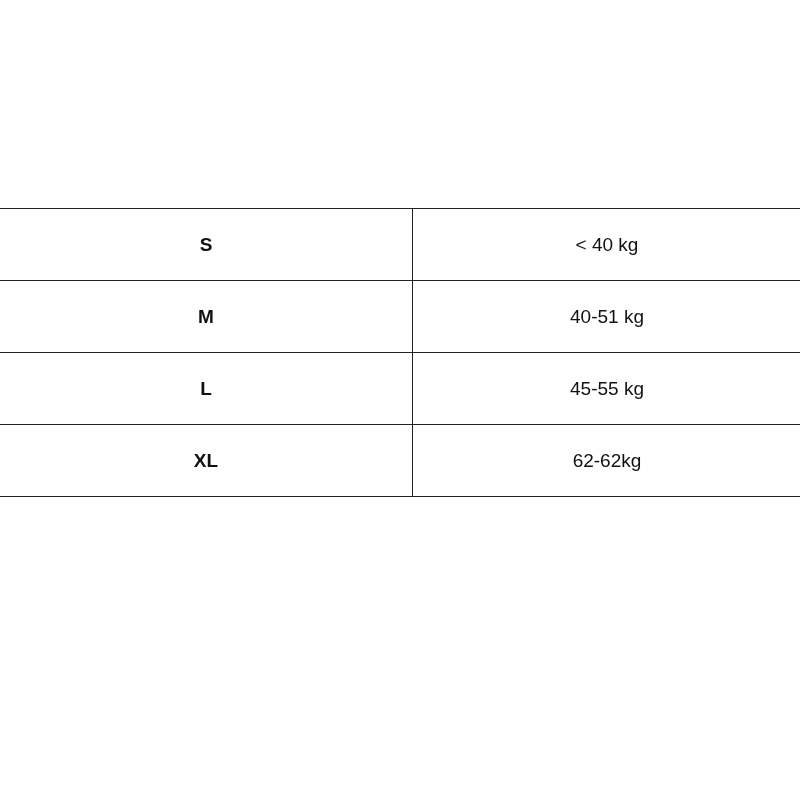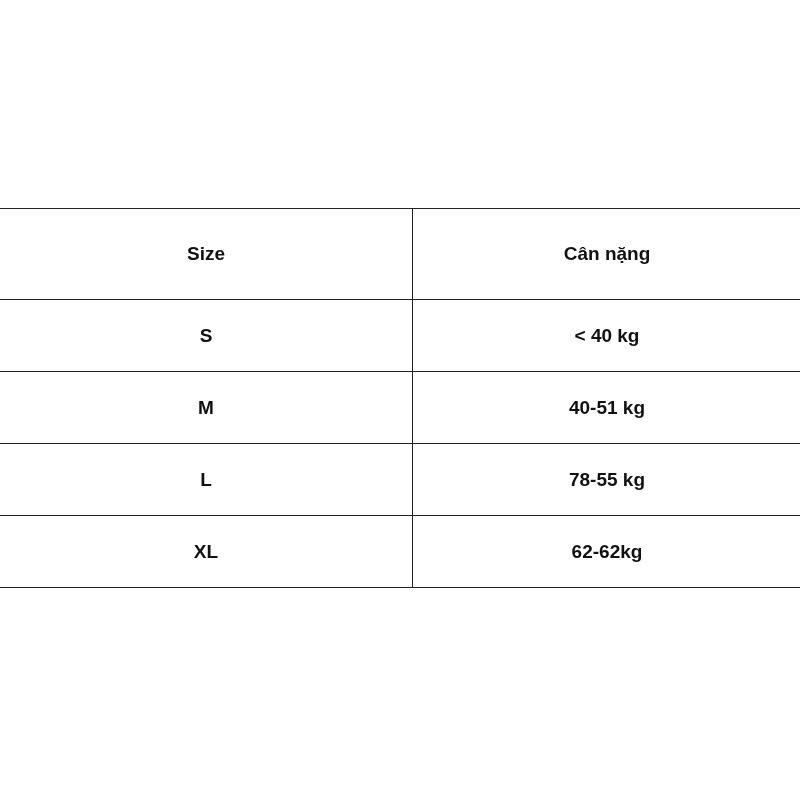--- a/index.html
+++ b/index.html
@@ -41,21 +41,21 @@
     font-size: 19px;
     color: #111111;
   }
   table.size-table tr td.col-size {
     width: 412px;
     border-right: 1px solid #222222;
     font-weight: bold;
   }
   table.size-table tr td.col-weight {
     width: 388px;
-    font-weight: bold;
+    font-weight: normal;
   }
   table.size-table tr.header-row td {
     font-weight: bold;
     height: 90px;
     font-size: 19px;
   }
   table.size-table tr.header-row td.col-weight {
     font-weight: bold;
   }
   table.size-table tr:not(:last-child) td {
@@ -69,35 +69,31 @@
     margin-left: 38px;
   }
 </style>
 </head>
 <body>
 
 <div class="page">
   <div class="size-table-wrap">
     <table class="size-table">
       <tbody>
-        <tr class="header-row">
-          <td class="col-size">Size</td>
-          <td class="col-weight">Cân nặng</td>
-        </tr>
         <tr>
           <td class="col-size">S</td>
           <td class="col-weight">&lt; 40 kg</td>
         </tr>
         <tr>
           <td class="col-size">M</td>
           <td class="col-weight">40-51 kg</td>
         </tr>
         <tr>
           <td class="col-size">L</td>
-          <td class="col-weight">78-55 kg</td>
+          <td class="col-weight">45-55 kg</td>
         </tr>
         <tr>
           <td class="col-size">XL</td>
           <td class="col-weight">62-62kg</td>
         </tr>
       </tbody>
     </table>
   </div>
 </div>
 

